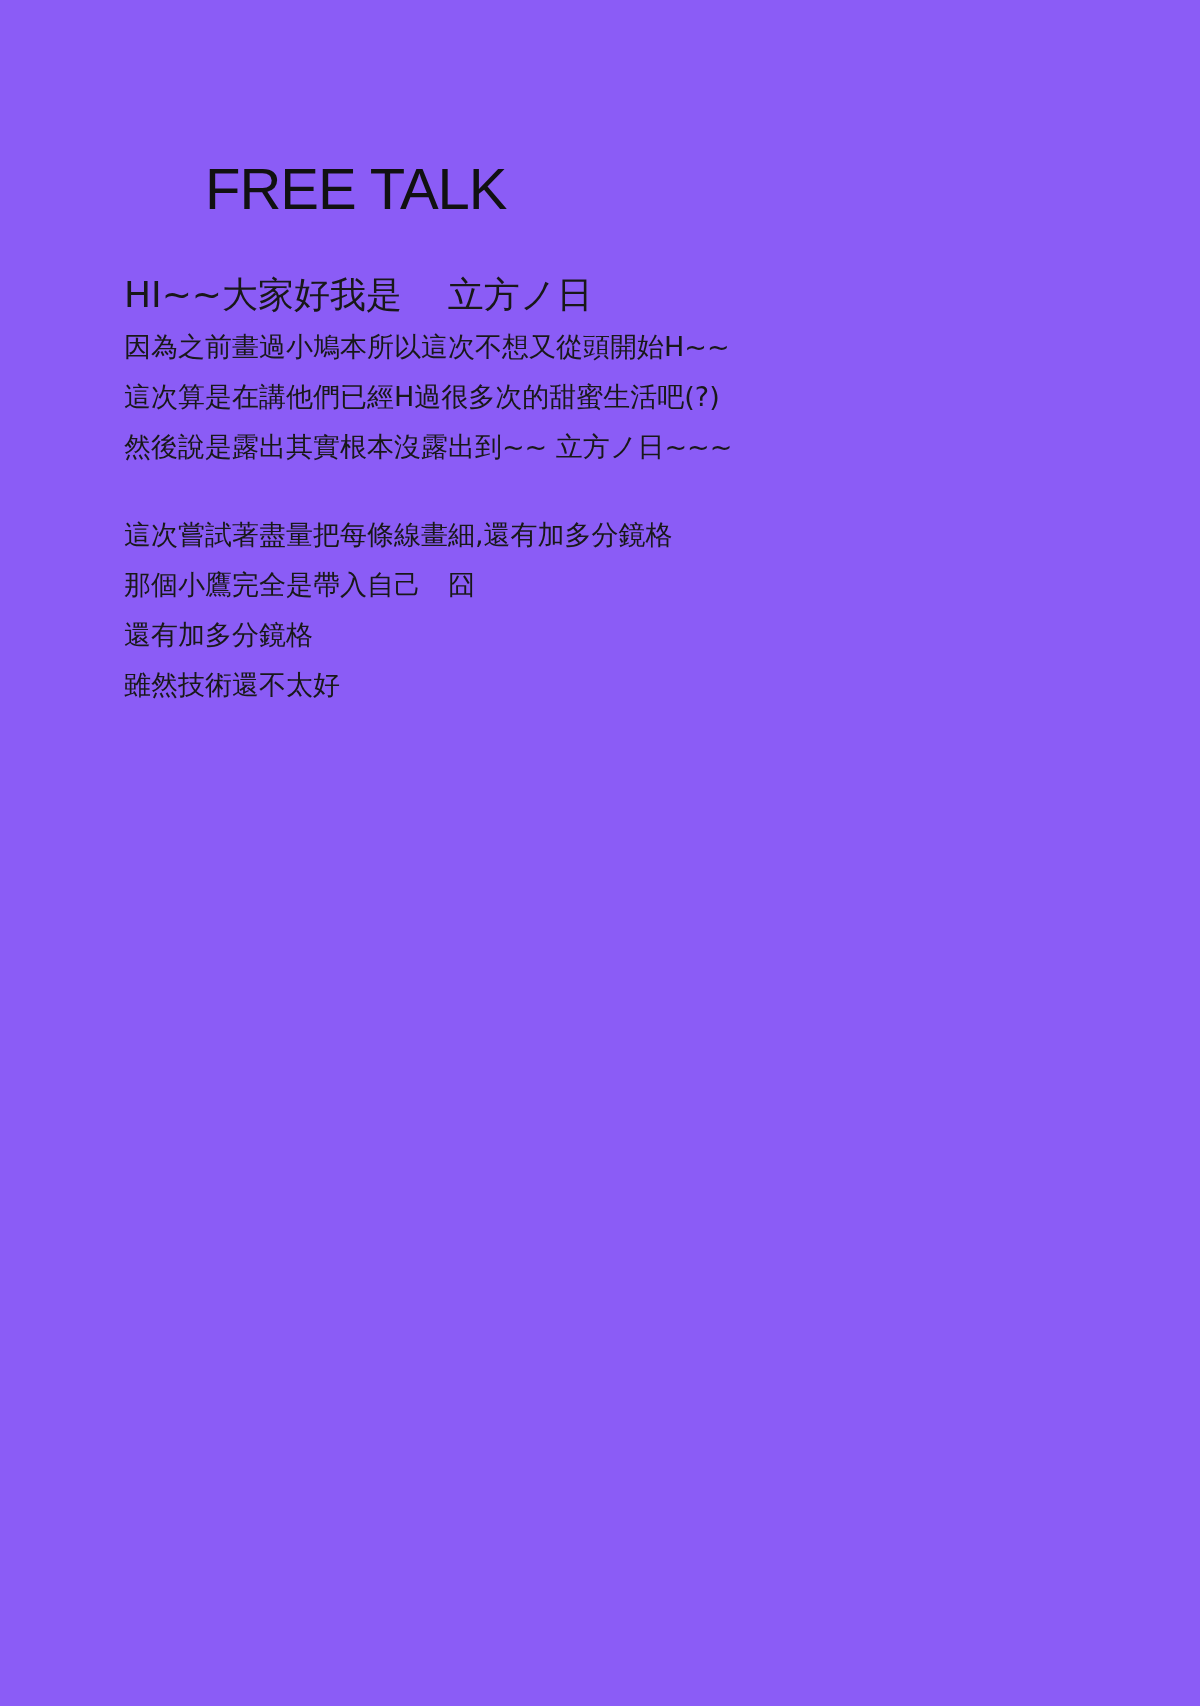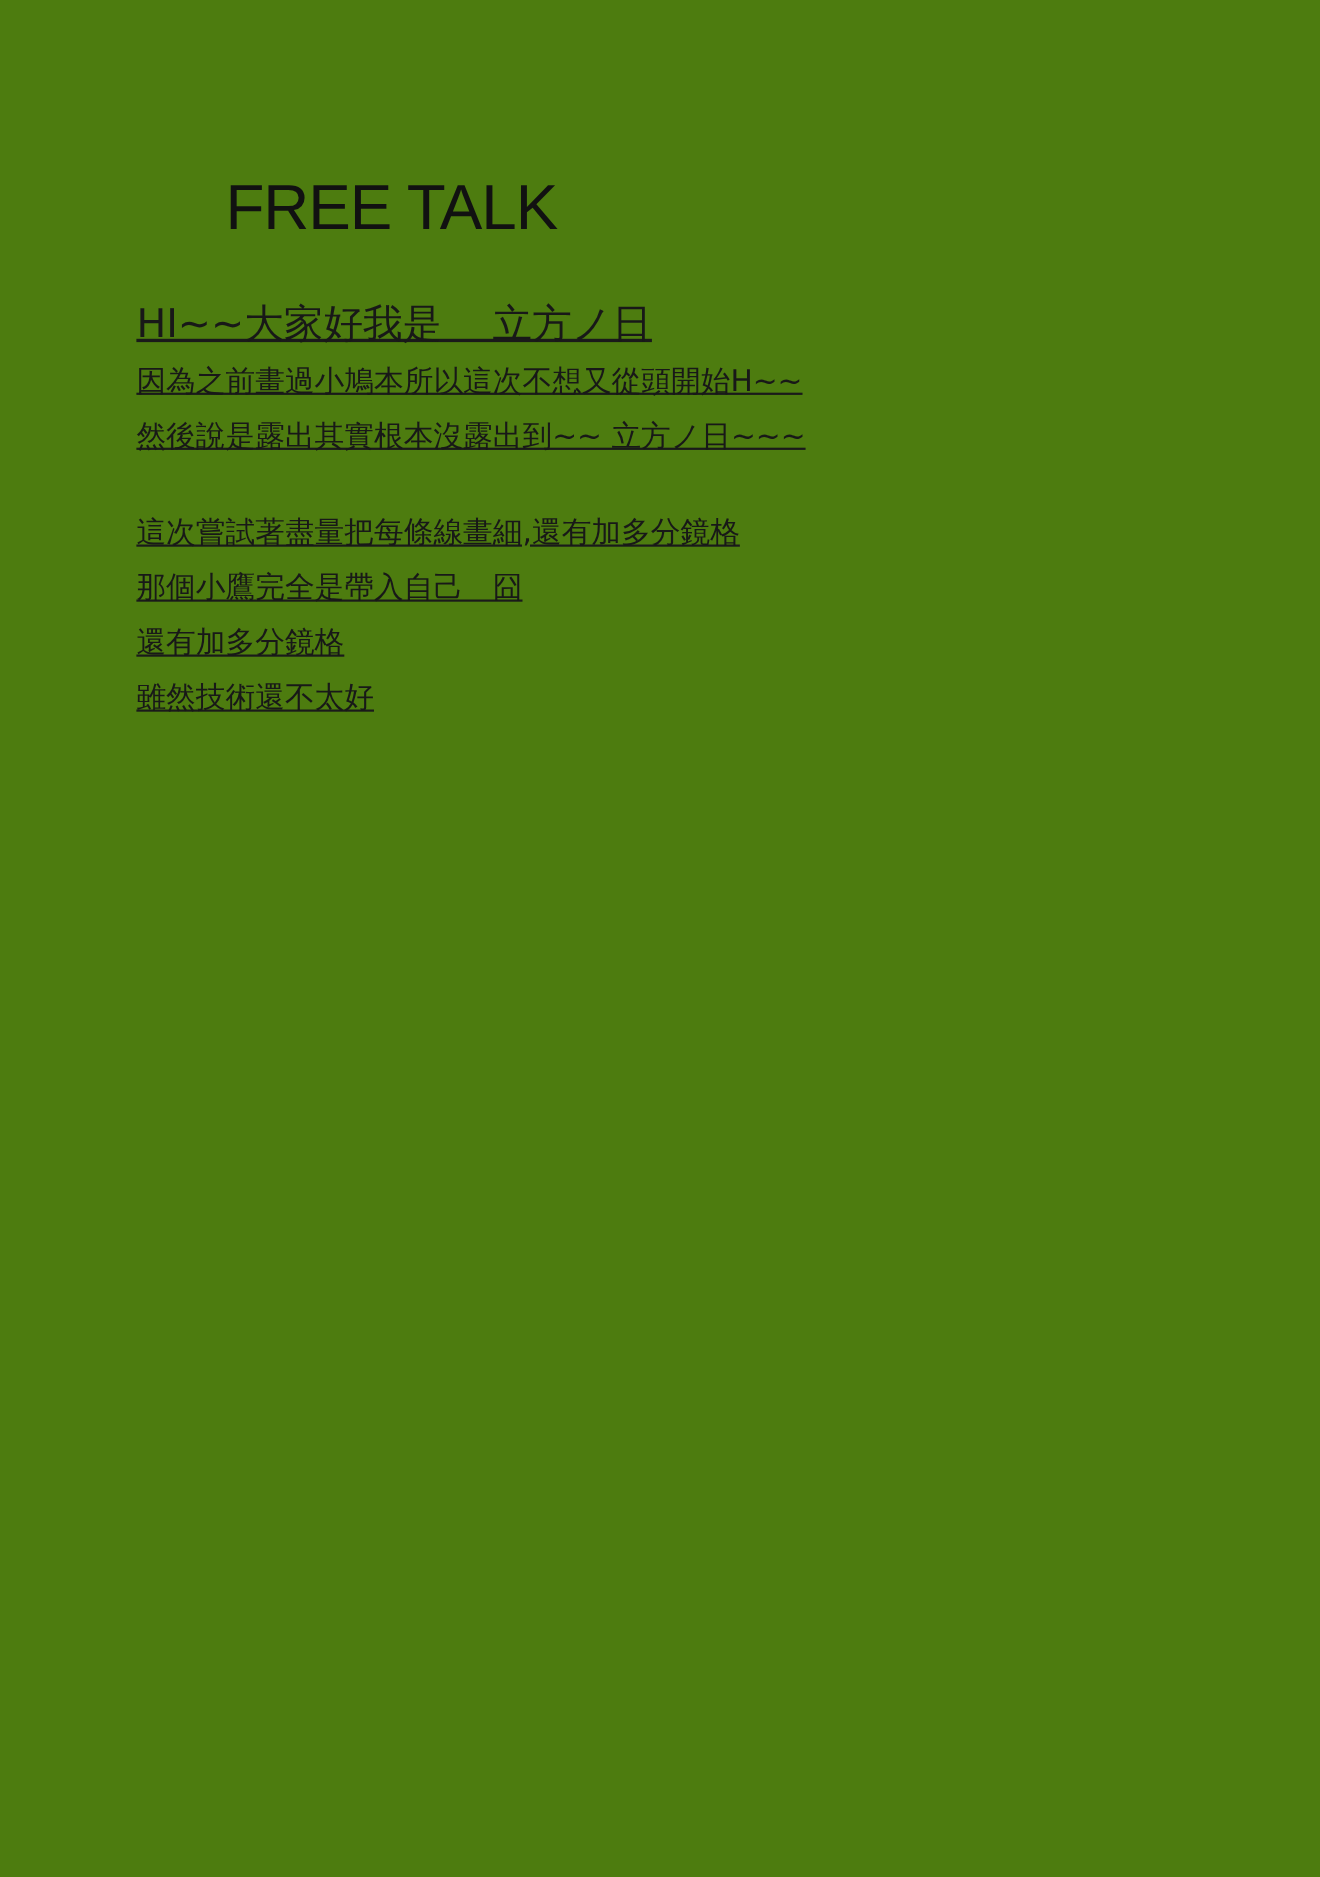--- a/index.html
+++ b/index.html
@@ -11,40 +11,39 @@
     width: 1200px;
     height: 1706px;
     font-family: "DejaVu Sans", "Liberation Sans", sans-serif;
     color: #1a1a1a;
     overflow: hidden;
     position: relative;
   }
   .page {
     position: absolute;
     inset: 0;
-    background: #4d7c0f;
+    background: #8b5cf6;
     padding-left: 48px;
   }
   .title {
     position: absolute;
     left: 205px;
     top: 116px;
     font-family: "Liberation Sans", sans-serif;
     font-size: 58px;
     font-weight: 400;
     letter-spacing: -1px;
     color: #111;
     white-space: nowrap;
   }
   .body-text {
     position: absolute;
     left: 124px;
     top: 268px;
     width: 960px;
-    text-decoration: underline;
   }
   .para {
     margin: 0 0 38px 0;
   }
   .para:last-child {
     margin-bottom: 16px;
   }
   .line {
     font-family: "DejaVu Sans", sans-serif;
     font-size: 27px;
@@ -63,20 +62,21 @@
 
 <div class="page">
 
   <h1 class="title">FREE TALK</h1>
 
   <div class="body-text">
 
     <div class="para">
       <div class="line lead">HI~~大家好我是    立方ノ日</div>
       <div class="line">因為之前畫過小鳩本所以這次不想又從頭開始H~~</div>
+      <div class="line">這次算是在講他們已經H過很多次的甜蜜生活吧(?)</div>
       <div class="line">然後說是露出其實根本沒露出到~~ 立方ノ日~~~</div>
     </div>
 
 
     <div class="para">
       <div class="line">這次嘗試著盡量把每條線畫細,還有加多分鏡格</div>
       <div class="line">那個小鷹完全是帶入自己　囧</div>
       <div class="line">還有加多分鏡格</div>
       <div class="line">雖然技術還不太好</div>
     </div>

